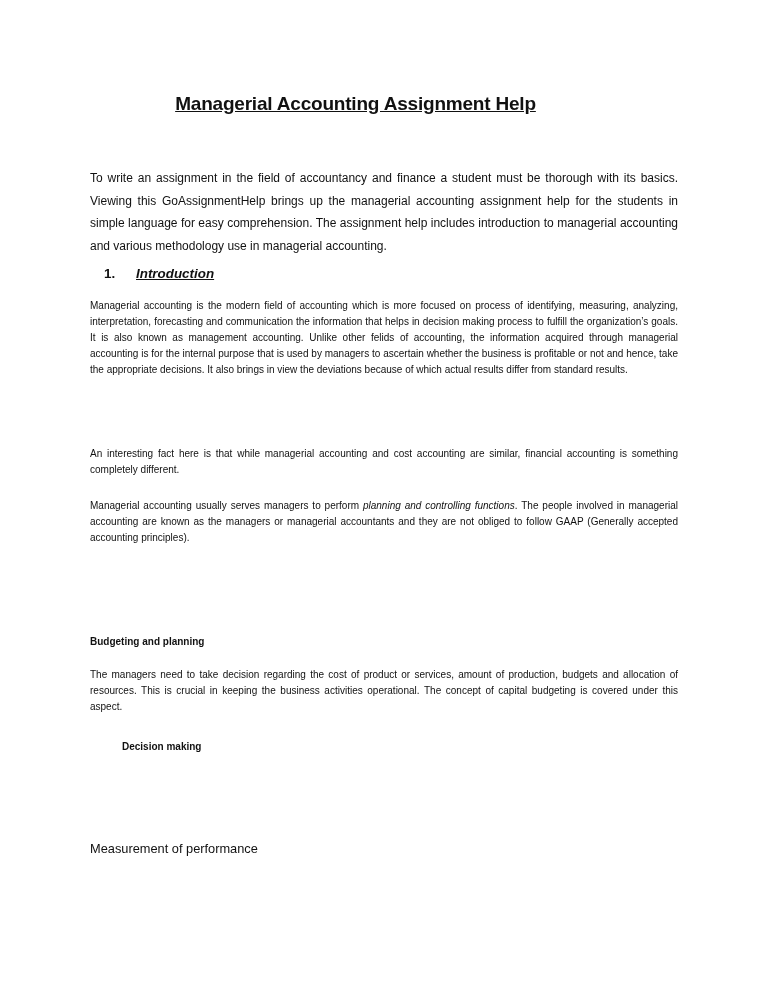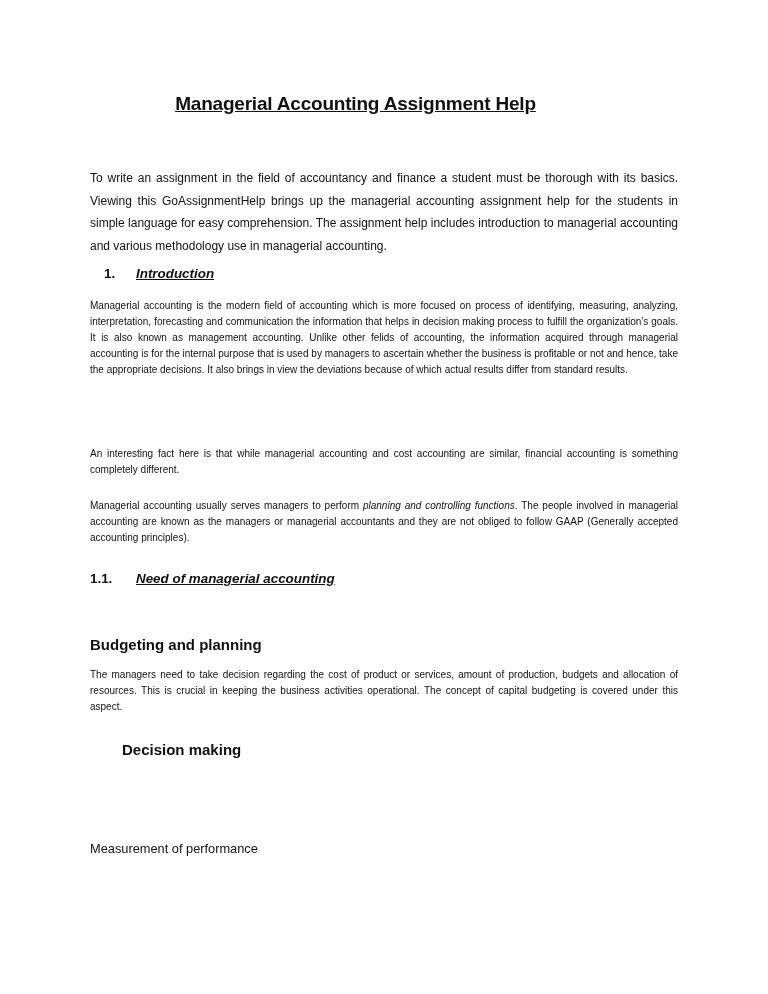--- a/index.html
+++ b/index.html
@@ -7,21 +7,21 @@
          font-family: "Liberation Sans", sans-serif; color: #111; }
   .page { position: absolute; left: 0; top: 0; width: 768px; height: 994px; background: #fff; }
   .title { position: absolute; top: 93px; left: 0; width: 711px; text-align: center;
            font-size: 19px; font-weight: bold; text-decoration: underline; letter-spacing: -0.2px; }
   .para { position: absolute; left: 90px; width: 588px; font-size: 12px; line-height: 22.5px;
           text-align: justify; text-align-last: auto; }
   .para.small { font-size: 10px; line-height: 16px; }
   .heading { position: absolute; font-size: 13.4px; font-weight: bold; }
   .heading .num { display: inline-block; }
   .heading .txt { text-decoration: underline; font-style: italic; }
-  .subhead { position: absolute; left: 90px; font-size: 15px; font-weight: bold; }
+  .subhead { position: absolute; left: 90px; font-size: 10px; font-weight: bold; }
   .plain { position: absolute; left: 90px; font-size: 12.8px; }
   em { font-style: italic; }
 </style>
 </head>
 <body>
 
 <div class="page">
 
   <div class="title">Managerial Accounting Assignment Help</div>
 
@@ -30,23 +30,20 @@
   <div class="heading" style="top:266px; left:104px;">
     <span class="num" style="width:32px;">1.</span><span class="txt">Introduction</span>
   </div>
 
   <div class="para small" style="top:298px;">Managerial accounting is the modern field of accounting which is more focused on process of identifying, measuring, analyzing, interpretation, forecasting and communication the information that helps in decision making process to fulfill the organization’s goals. It is also known as management accounting. Unlike other felids of accounting, the information acquired through managerial accounting is for the internal purpose that is used by managers to ascertain whether the business is profitable or not and hence, take the appropriate decisions. It also brings in view the deviations because of which actual results differ from standard results.</div>
 
   <div class="para small" style="top:446px;">An interesting fact here is that while managerial accounting and cost accounting are similar, financial accounting is something completely different.</div>
 
   <div class="para small" style="top:498px;"><span>Managerial accounting usually serves managers to perform </span><em>planning and controlling functions</em><span>. The people involved in managerial accounting are known as the managers or managerial accountants and they are not obliged to follow GAAP (Generally accepted accounting principles).</span></div>
 
-  <div class="heading" style="top:571px; left:90px;">
-    <span class="num" style="width:46px;">1.1.</span><span class="txt">Need of managerial accounting</span>
-  </div>
 
 
   <div class="subhead" style="top:636px;">Budgeting and planning</div>
 
   <div class="para small" style="top:667px;">The managers need to take decision regarding the cost of product or services, amount of production, budgets and allocation of resources. This is crucial in keeping the business activities operational. The concept of capital budgeting is covered under this aspect.</div>
 
   <div class="subhead" style="top:741px;padding-left:32px;">Decision making</div>
 
 
   <div class="plain" style="top:841px;">Measurement of performance</div>

